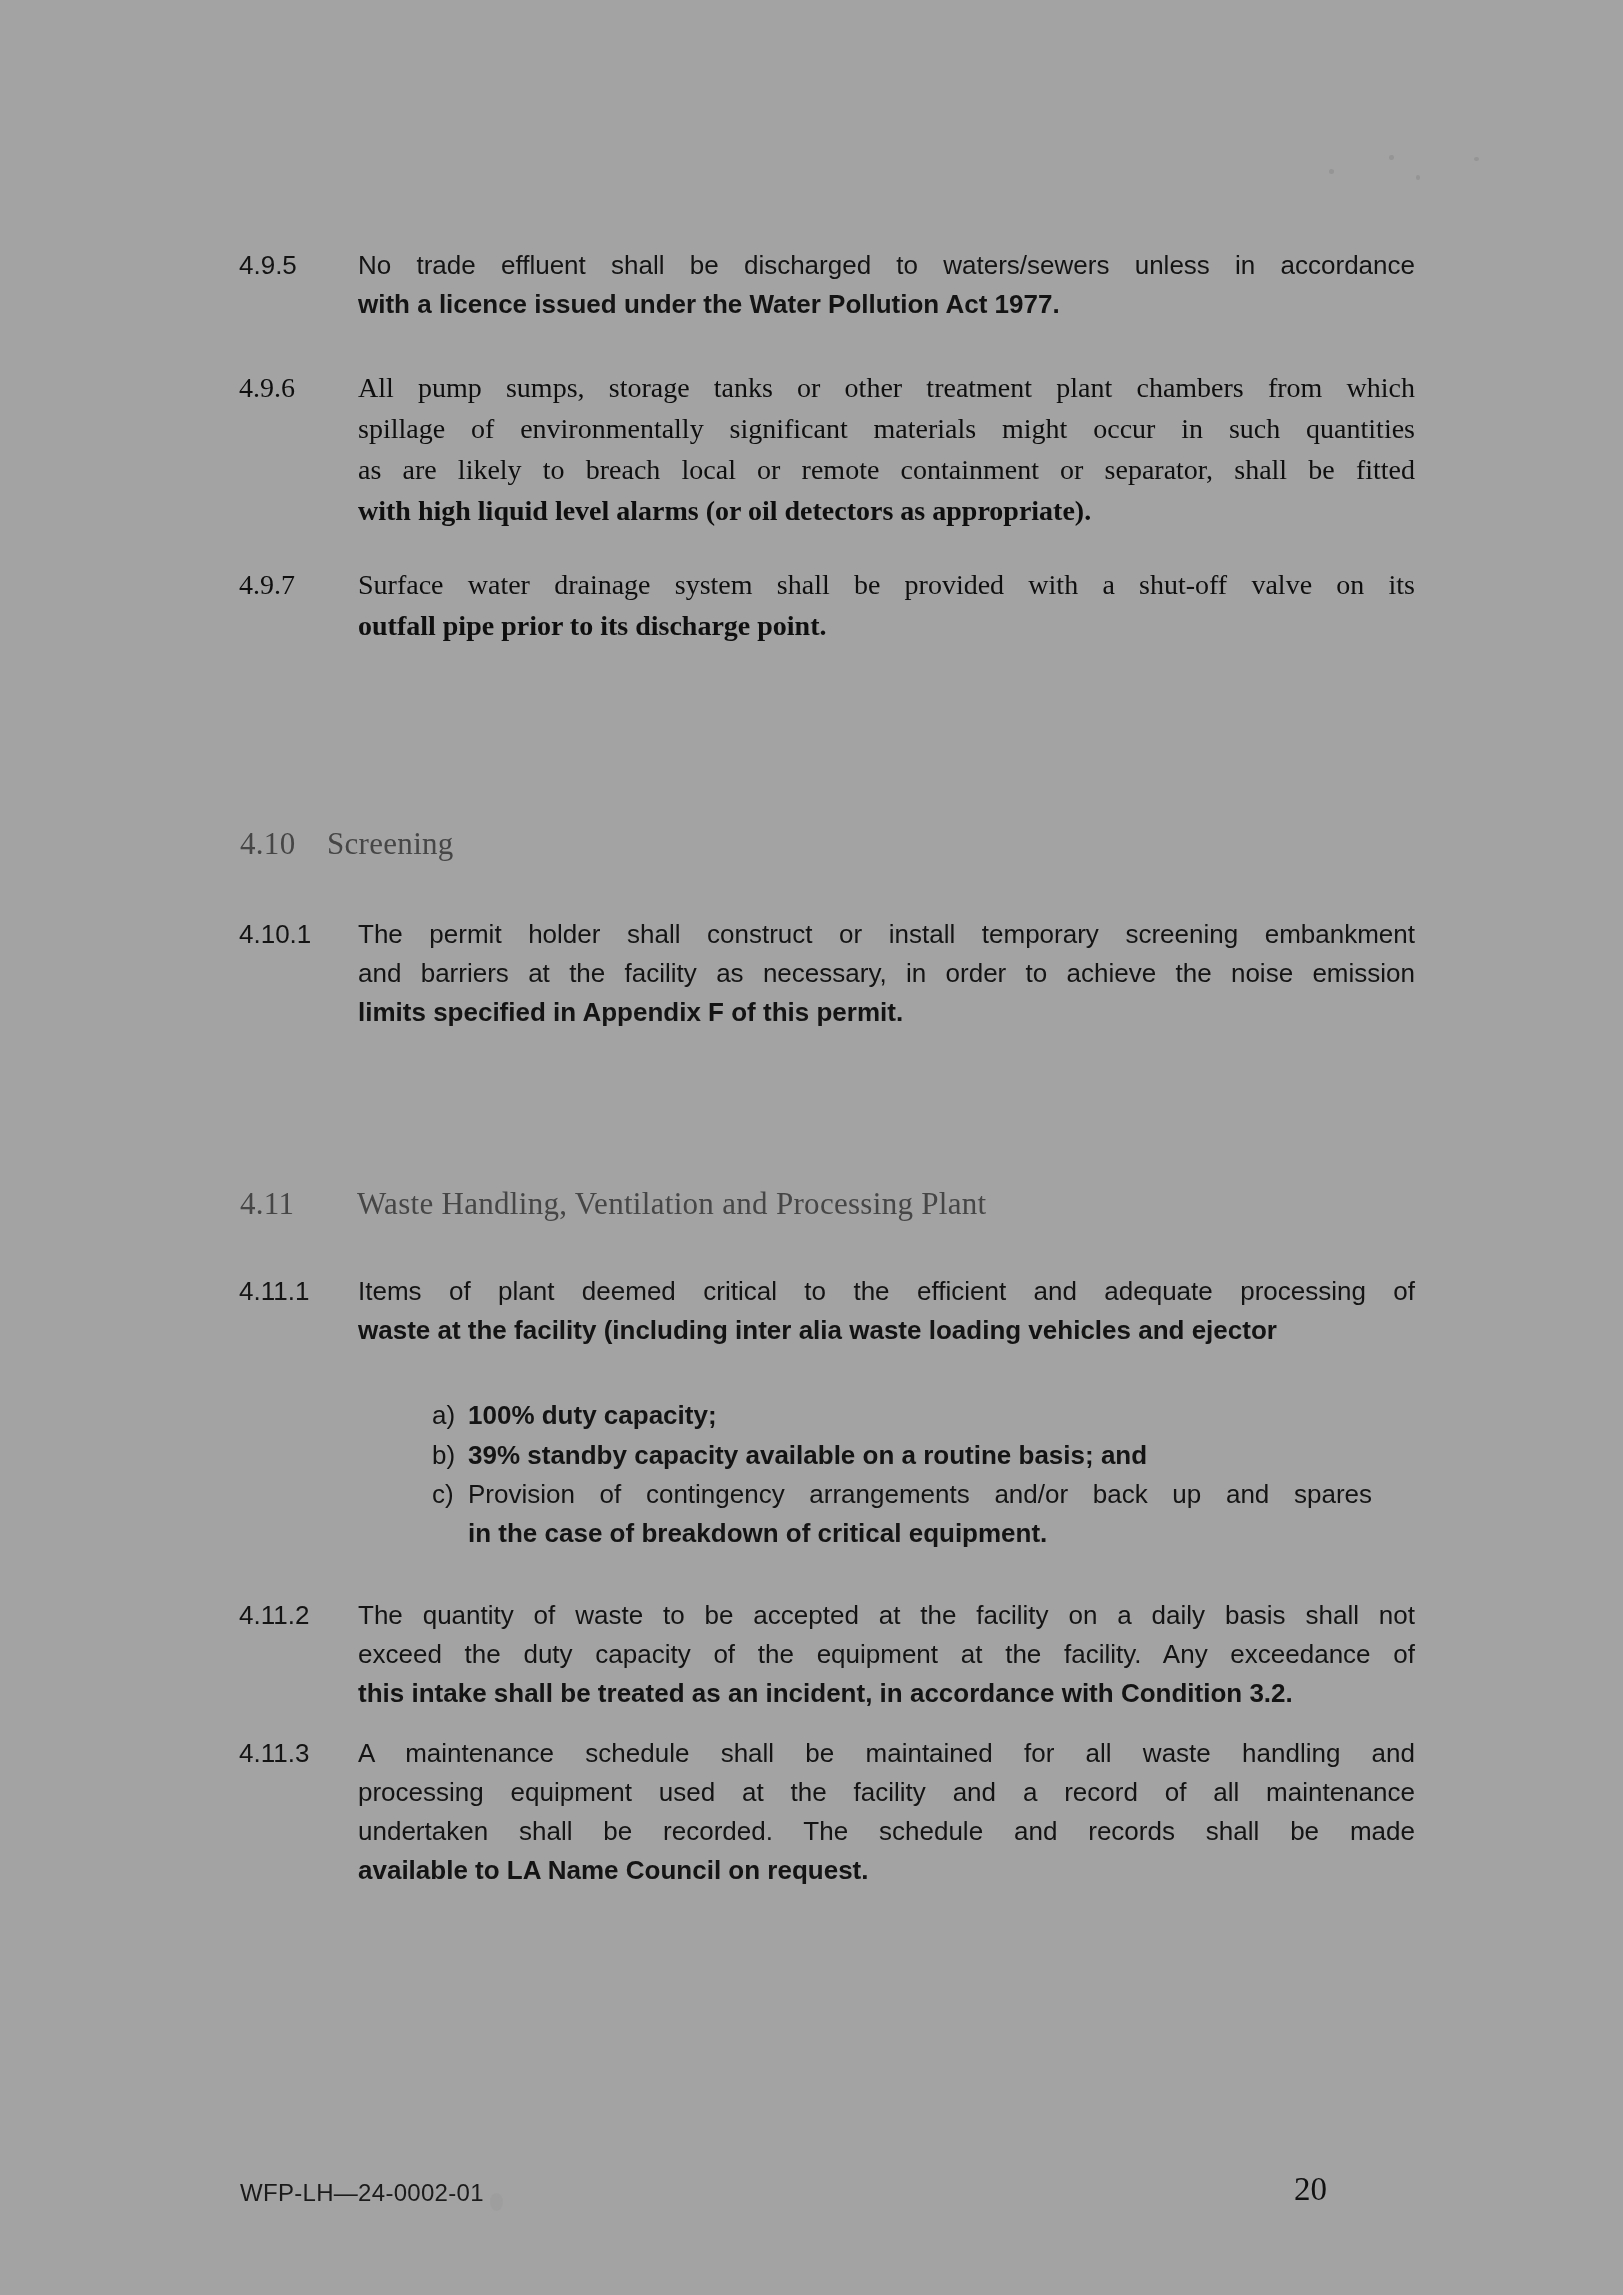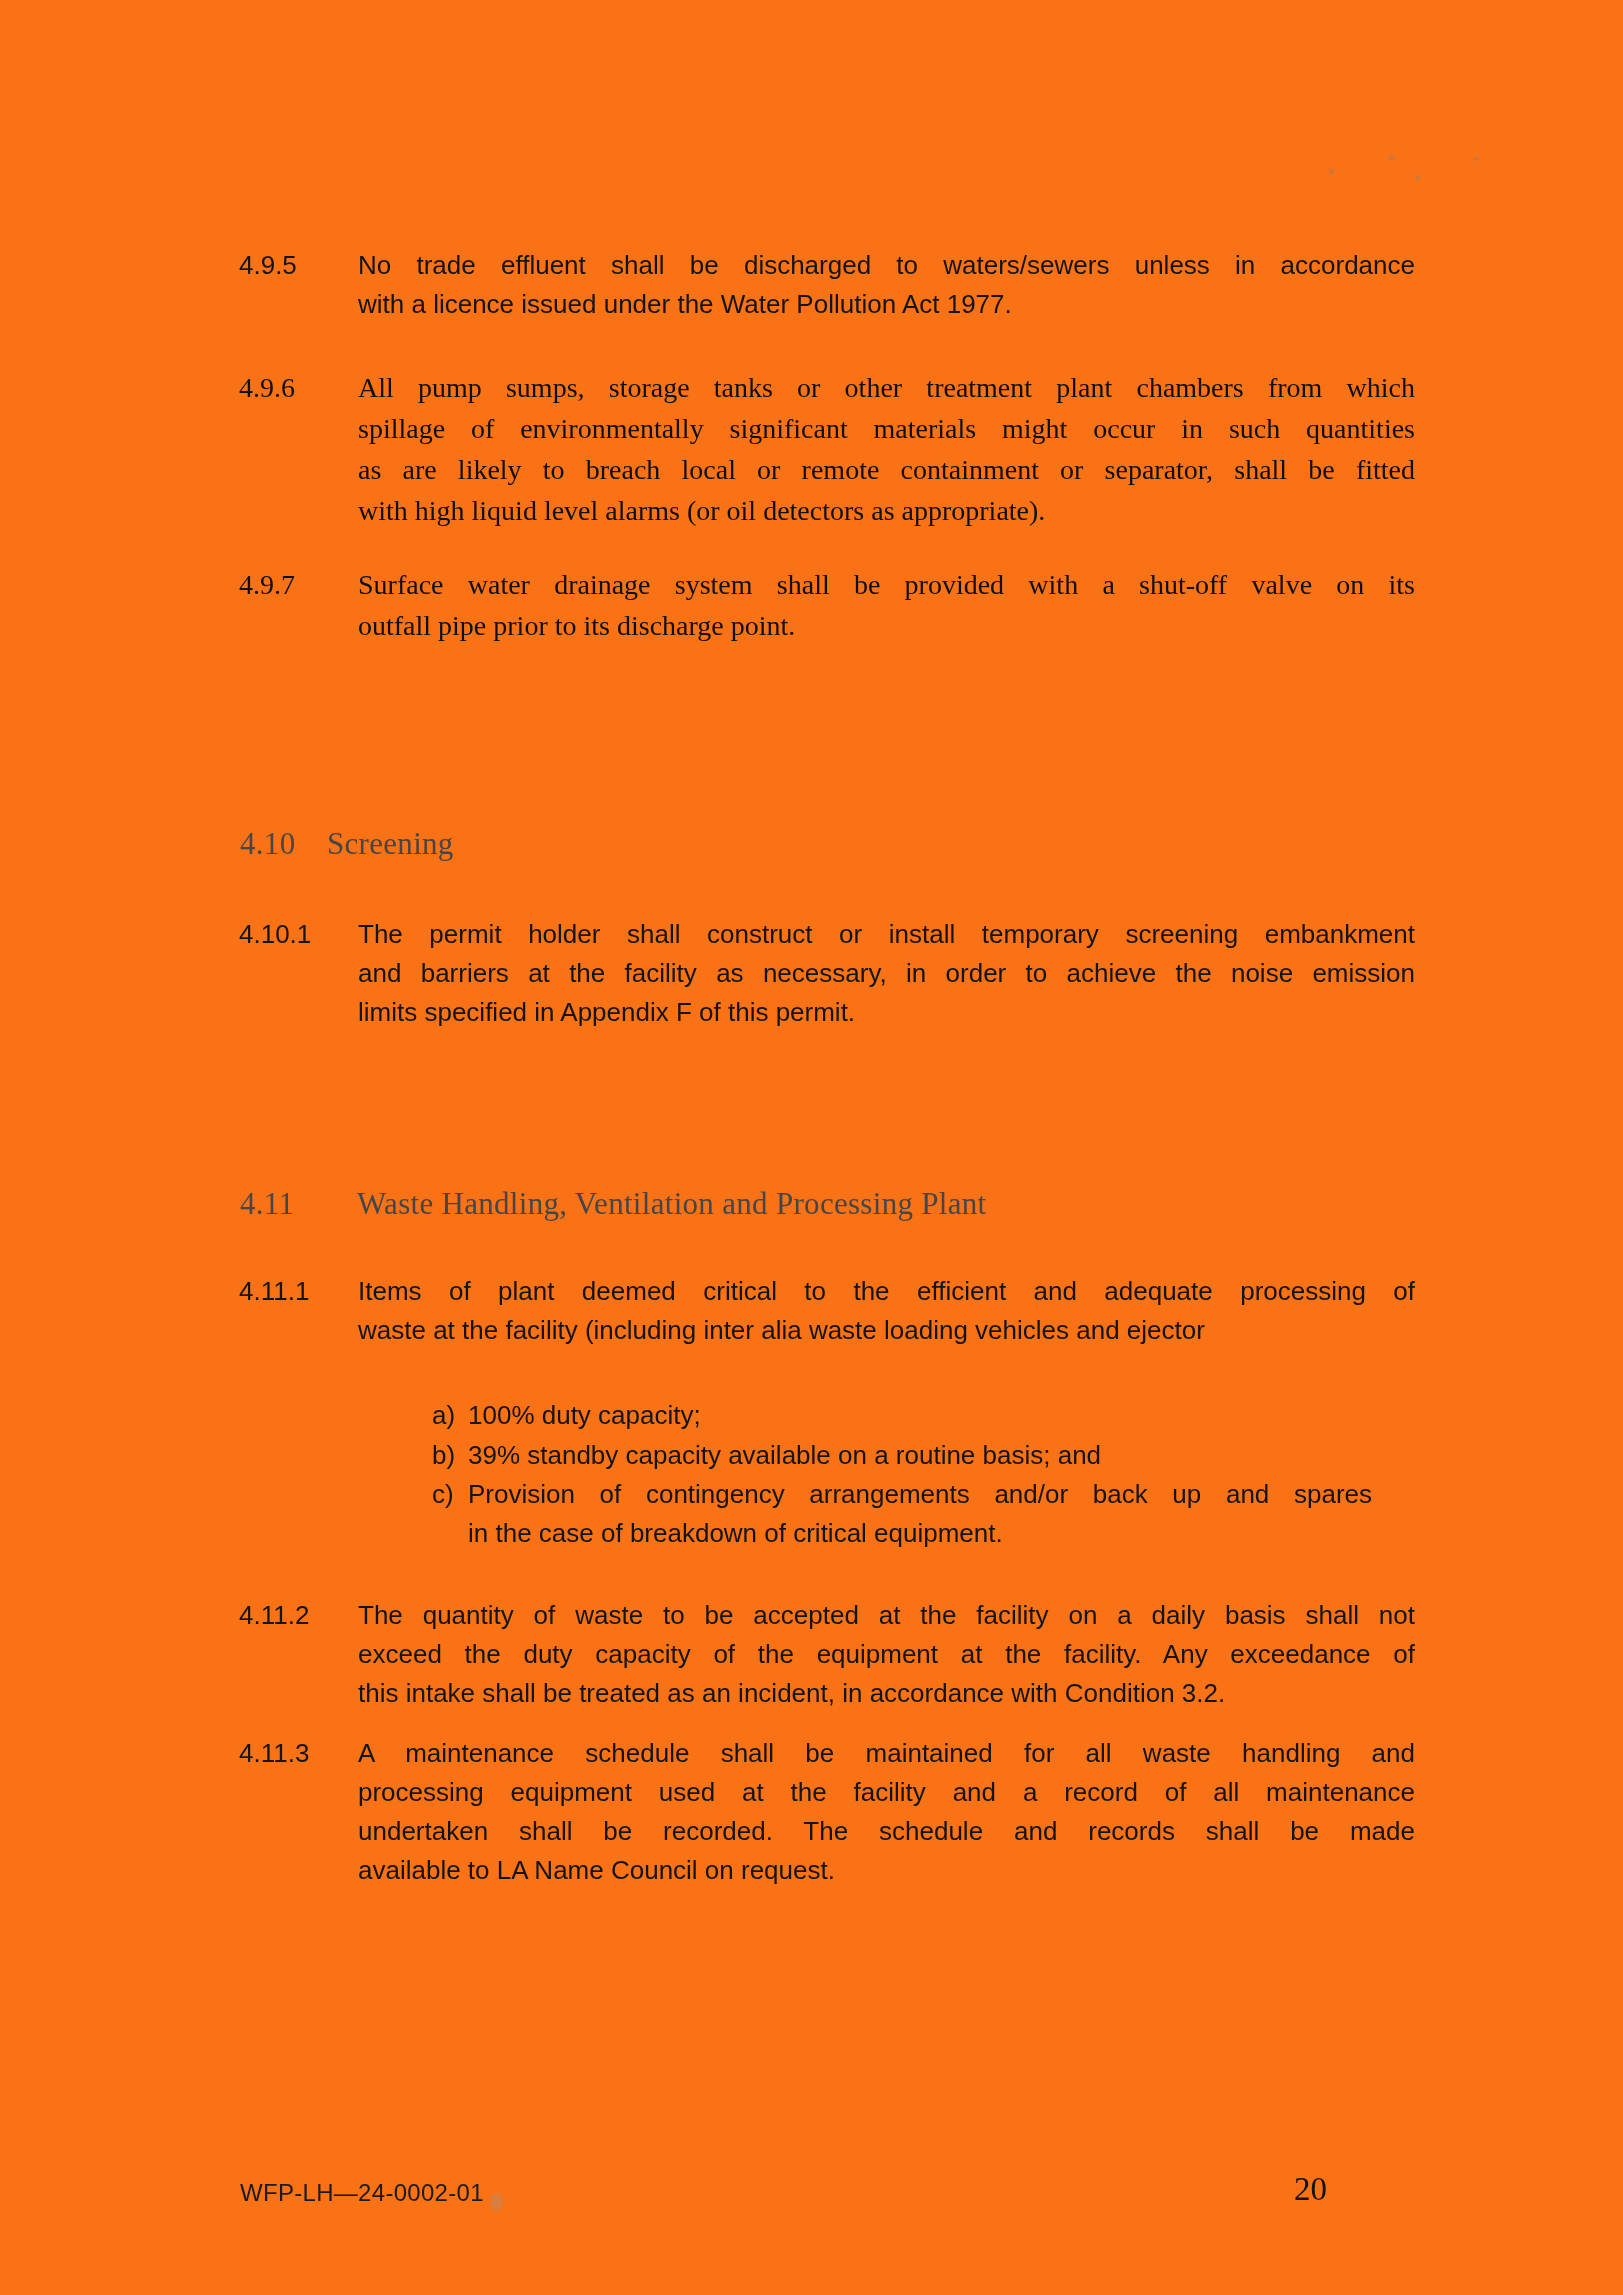--- a/index.html
+++ b/index.html
@@ -5,31 +5,31 @@
   html, body { margin: 0; padding: 0; }
   body {
     width: 1624px; height: 2295px;
     background: #f2f2f0;
     font-family: "Liberation Sans", sans-serif;
     overflow: hidden;
   }
   .page {
     position: relative;
     width: 1624px; height: 2295px;
-    background: #f97316;
+    background: #a3a3a3;
   }
   
   .clause { position: absolute; left: 0; width: 1624px; }
   .clause .num { position: absolute; left: 239px; top: 0; white-space: nowrap; }
   .clause .body { position: absolute; left: 314px; width: 1057px; margin-left: 44px; }
   .sans { font-family: "Liberation Sans", sans-serif; font-size: 26px; line-height: 39px; color: #141414; }
   .serif { font-family: "Liberation Serif", serif; font-size: 28px; line-height: 41px; color: #0f0f0f; }
   
   .body .line, .subtext .line { text-align: justify; text-align-last: justify; }
-  .body .line:last-child, .subtext .line:last-child { text-align: right; text-align-last: left; }
+  .body .line:last-child, .subtext .line:last-child { text-align: right; text-align-last: left; font-weight: bold; }
   
   .heading { position: absolute; left: 0; width: 1624px; font-family: "Liberation Serif", serif; font-size: 31px; line-height: 37px; color: #464646; letter-spacing: 0.3px; }
   .heading .hnum { position: absolute; left: 240px; top: 0; }
   .heading .htitle { position: absolute; top: 0; white-space: nowrap; }
   
   .subitem { position: absolute; width: 1624px; }
   .subitem .marker { position: absolute; left: 432px; top: 0; }
   .subitem .subtext { position: absolute; left: 468px; width: 904px; }
   
   .footer-ref { position: absolute; left: 240px; top: 2179px; font-size: 24px; color: #1b1b1b; letter-spacing: 0.3px; white-space: nowrap; }

